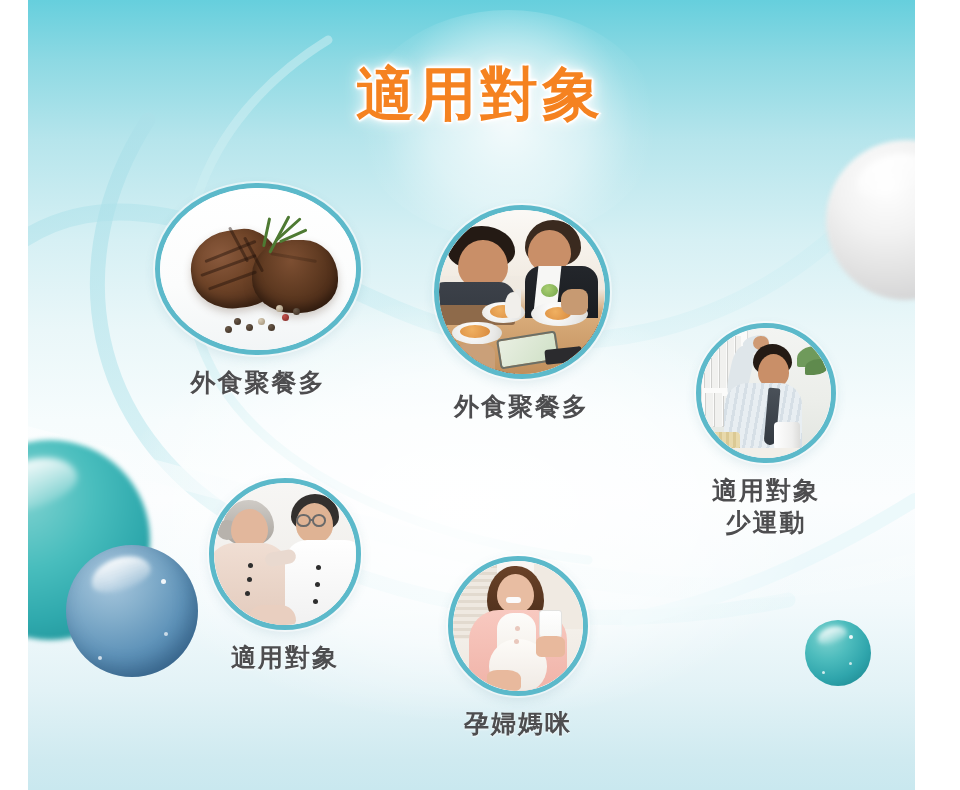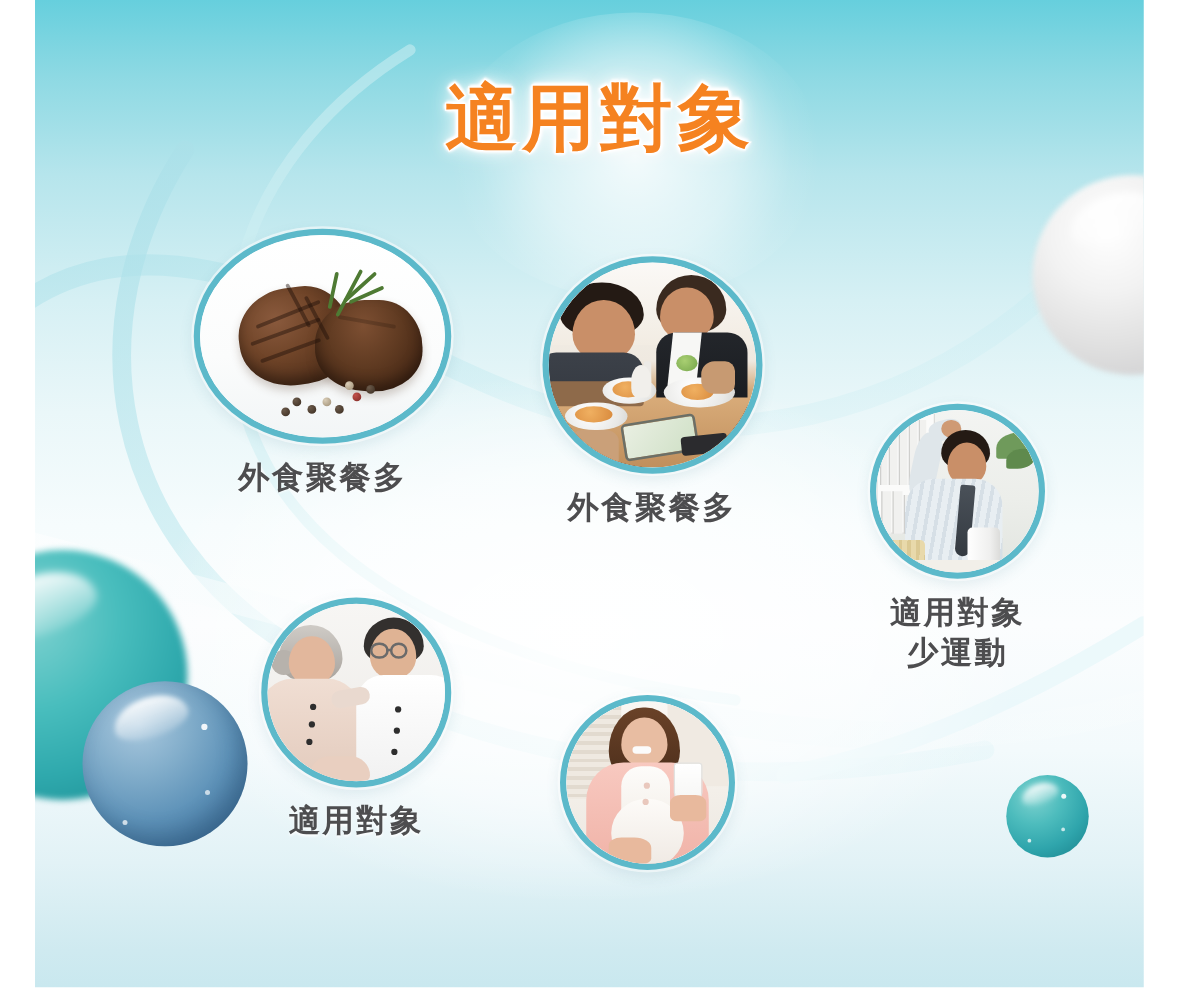--- a/index.html
+++ b/index.html
@@ -424,15 +424,16 @@
           <div class="rect" style="left:34%;top:40%;width:30%;height:42%;background:linear-gradient(to bottom,#fdfcfa,#f2ede6);border-radius:16px 16px 0 0;"></div>
           <div class="belly" style="left:28%;top:60%;width:44%;height:42%;"></div>
           <div class="btn-dot" style="left:48%;top:50%;background:#e9c8bd;"></div>
           <div class="btn-dot" style="left:47%;top:60%;background:#e9c8bd;"></div>
           <div class="glass-milk" style="left:66%;top:38%;width:18%;height:24%;"></div>
           <div class="rect" style="left:64%;top:58%;width:22%;height:16%;background:#e8b99d;border-radius:30% 30% 20% 20%;"></div>
           <div class="rect" style="left:26%;top:84%;width:26%;height:16%;background:#e8b99d;border-radius:30% 40% 20% 20%;"></div>
         </div>
       </div>
     </div>
+    <div class="caption">孕婦媽咪</div>
   </div>
 
 </div>
 
 </body></html>

